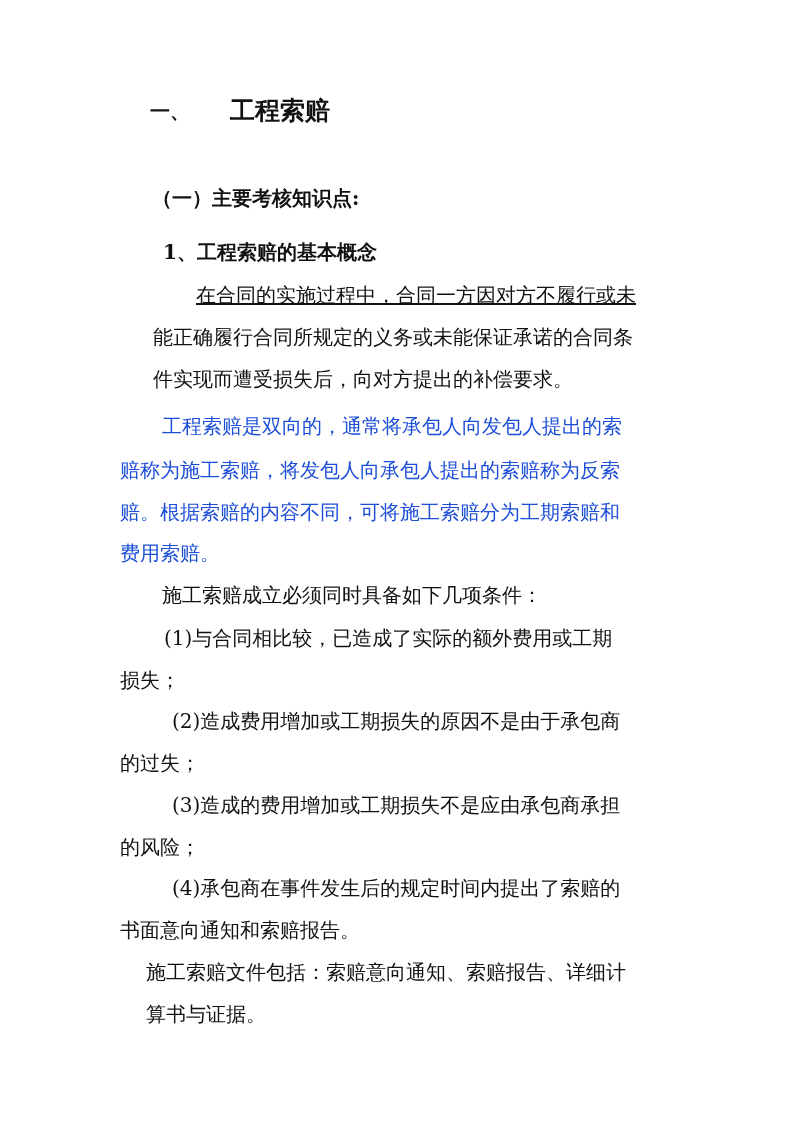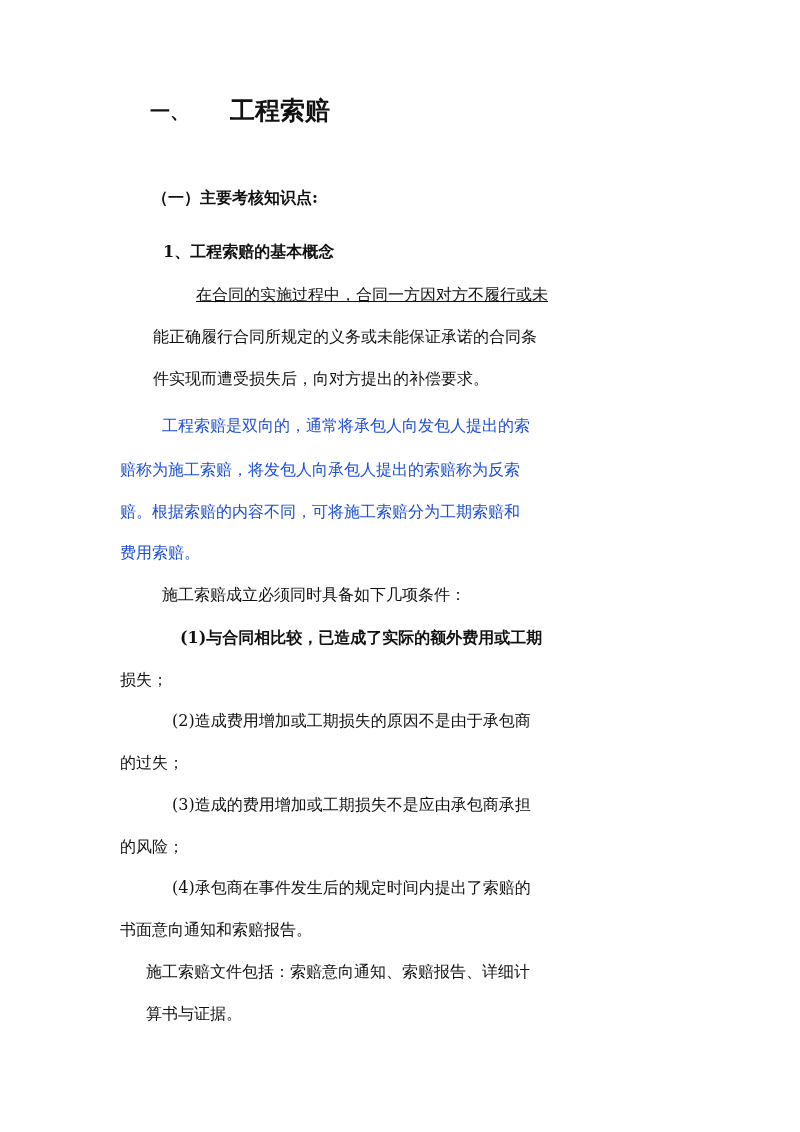--- a/index.html
+++ b/index.html
@@ -11,21 +11,21 @@
       width: 800px;
       height: 1132px;
       position: relative;
       overflow: hidden;
       font-family: "DejaVu Serif", "Liberation Serif", serif;
       color: #111111;
     }
     .line {
       position: absolute;
       white-space: nowrap;
-      font-size: 16px;
+      font-size: 20px;
       line-height: 24px;
     }
     .bold { font-weight: bold; }
     .orange { color: #1d4ed8; }
     .h1-num { left: 150px; top: 99px; font-size: 20px; font-weight: bold; }
     .h1-text { left: 230px; top: 99px; font-size: 25px; font-weight: bold; }
   </style>
 </head>
 <body>
 
@@ -42,21 +42,21 @@
   <div class="line" style="left:153px; top:325px;">能正确履行合同所规定的义务或未能保证承诺的合同条</div>
   <div class="line" style="left:153px; top:367px;">件实现而遭受损失后，向对方提出的补偿要求。</div>
 
   <div class="line orange" style="left:162px; top:414px;">工程索赔是双向的，通常将承包人向发包人提出的索</div>
   <div class="line orange" style="left:120px; top:458px;">赔称为施工索赔，将发包人向承包人提出的索赔称为反索</div>
   <div class="line orange" style="left:120px; top:500px;">赔。根据索赔的内容不同，可将施工索赔分为工期索赔和</div>
   <div class="line orange" style="left:120px; top:541px;">费用索赔。</div>
 
   <div class="line" style="left:162px; top:583px;">施工索赔成立必须同时具备如下几项条件：</div>
 
-  <div class="line" style="left:180px; top:626px;font-weight:bold;">(1)与合同相比较，已造成了实际的额外费用或工期</div>
+  <div class="line" style="left:164px; top:626px;">(1)与合同相比较，已造成了实际的额外费用或工期</div>
   <div class="line" style="left:120px; top:668px;">损失；</div>
 
   <div class="line" style="left:172px; top:709px;">(2)造成费用增加或工期损失的原因不是由于承包商</div>
   <div class="line" style="left:120px; top:751px;">的过失；</div>
 
   <div class="line" style="left:172px; top:793px;">(3)造成的费用增加或工期损失不是应由承包商承担</div>
   <div class="line" style="left:120px; top:835px;">的风险；</div>
 
   <div class="line" style="left:172px; top:876px;">(4)承包商在事件发生后的规定时间内提出了索赔的</div>
   <div class="line" style="left:120px; top:918px;">书面意向通知和索赔报告。</div>

